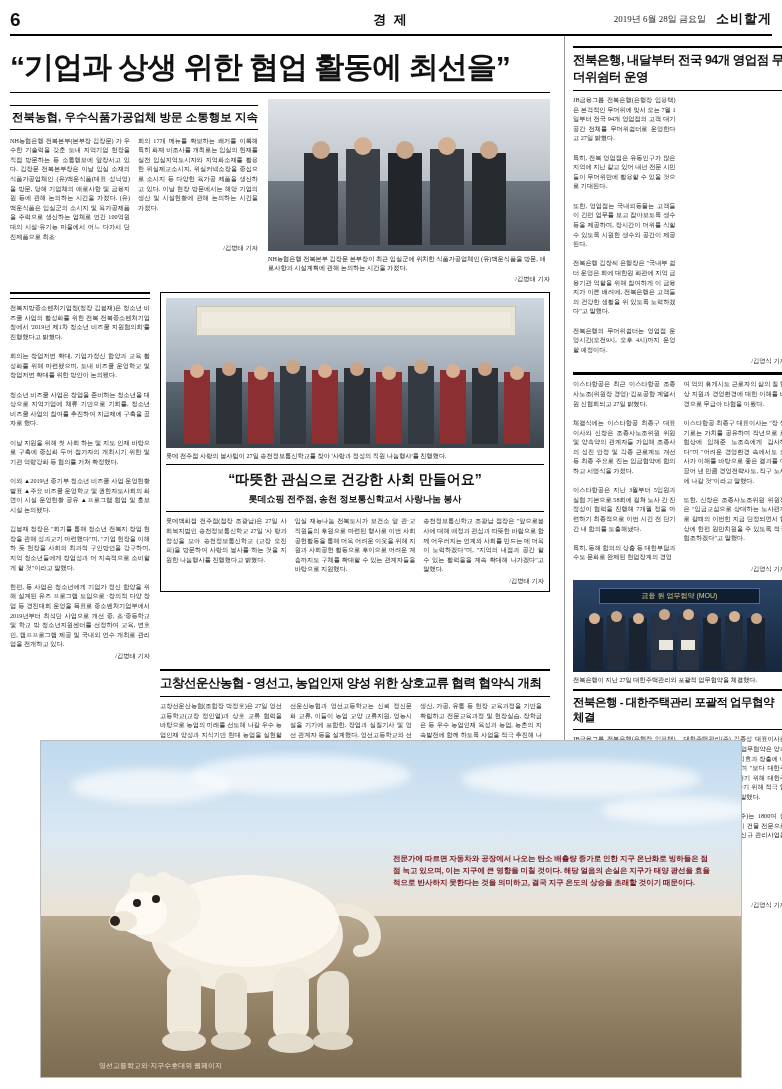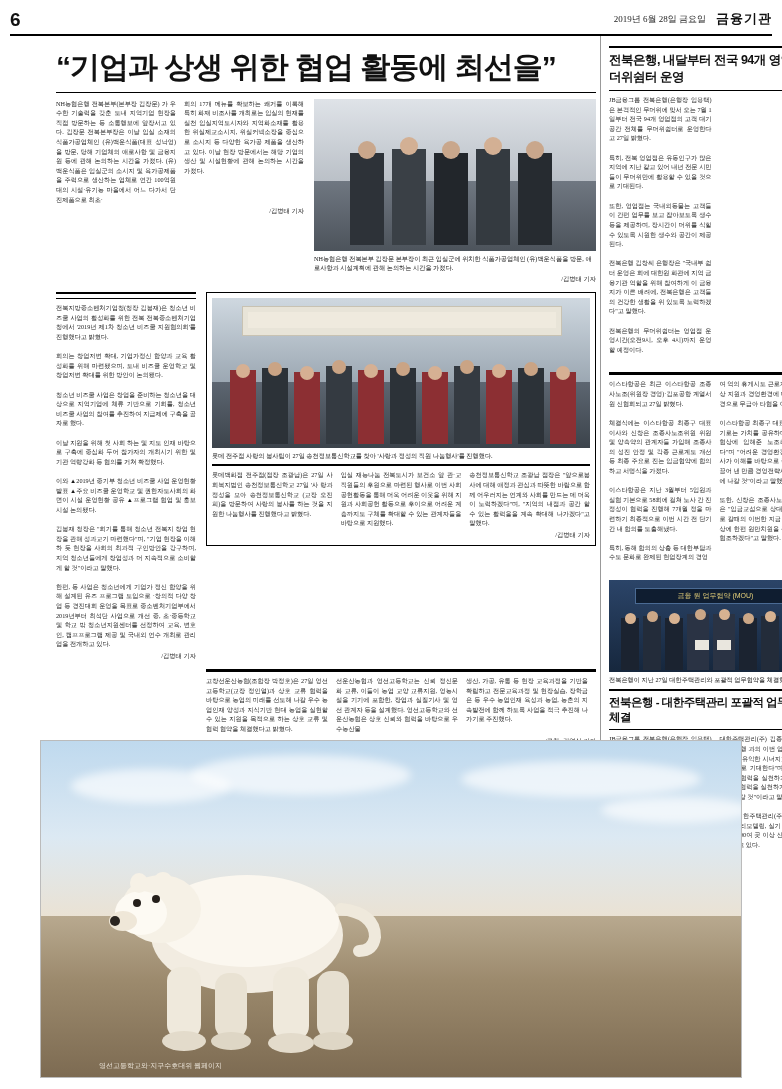--- a/index.html
+++ b/index.html
@@ -45,21 +45,21 @@
   .mast-date { font-size: 9px; color:#222; }
   .mast-title { font-family:"Liberation Sans", sans-serif; font-size:13px; font-weight:bold; letter-spacing:1px;}
 
   
   .page {
     position: relative;
     margin: 0 10px;
     width: 762px;
   }
 
-  .topzone { display:flex; gap:4px;margin-left:46px; }
+  .topzone { display:flex; gap:14px; }
   .leftzone { width: 540px; }
   .rightzone { width: 222px; padding-left:8px; border-left:1px solid #999; }
 
   
   .headline {
     font-family: "Liberation Sans", sans-serif;
     font-size: 30px;
     font-weight: bold;
     letter-spacing: -1px;
     margin: 12px 0 6px 0;
@@ -154,37 +154,39 @@
   }
   .ad-credit {
     position:absolute; left:58px; bottom:6px; font-size:7px; color:#e9e2d6;
   }
 </style>
 </head>
 <body>
 
 <div class="masthead">
   <div class="page-num">6</div>
+  <div class="section-name">경 제</div>
   <div class="mast-right">
     <span class="mast-date">2019년 6월 28일 금요일</span>
-    <span class="mast-title">금융기관</span>
+    <span class="mast-title">소비할게</span>
   </div>
 </div>
 
 <div class="page">
 
   <div class="topzone">
 
     <div class="leftzone">
 
       <div class="headline">“기업과 상생 위한 협업 활동에 최선을”</div>
       <div class="hl-rule"></div>
 
       <div style="display:flex; gap:10px;">
         <div style="width:248px;">
+          <div class="subhead">전북농협, 우수식품가공업체 방문 소통행보 지속</div>
           <div class="cols">
             <div class="col" style="width:120px;">NH농협은행 전북본부(본부장 김장문) 가 우수한 기술력을 갖춘 도내 지역기업 현장을 직접 방문하는 등 소통행보에 앞장서고 있다.
 
 김장문 전북본부장은 이날 임실 소재의 식품가공업체인 (유)백운식품(대표 성낙영)을 방문, 당해 기업체의 애로사항 및 금융지원 등에 관해 논의하는 시간을 가졌다.
 
 (유)백운식품은 임실군의 소시지 및 육가공제품을 주력으로 생산하는 업체로 연간 100억원대의 시설·유기농 마을에서 어느 다가서 단진제품으로 최초·</div>
             <div class="col" style="width:120px;">회의 17개 메뉴를 확보하는 쾌거를 이룩해 특히 화재 비조사를 개최로는 임실의 현재를 실천 임실지역도시자와 지역화소재를 활용한 위실제교소시지, 위실커넥소장을 중심으로 소시지 등 다양한 육가공 제품을 생산하고 있다.
 
 이날 현장 방문에서는 해당 기업의 생산 및 시설현황에 관해 논의하는 시간을 가졌다.</div>
           </div>
@@ -257,33 +259,36 @@
               <div style="position:absolute;left:152px;bottom:70px;width:14px;height:14px;border-radius:50%;background:#d6b093;"></div>
               <div style="position:absolute;left:184px;bottom:72px;width:14px;height:14px;border-radius:50%;background:#caa485;"></div>
               <div style="position:absolute;left:216px;bottom:68px;width:14px;height:14px;border-radius:50%;background:#d6b093;"></div>
               <div style="position:absolute;left:248px;bottom:74px;width:14px;height:14px;border-radius:50%;background:#caa485;"></div>
               <div style="position:absolute;left:280px;bottom:70px;width:14px;height:14px;border-radius:50%;background:#d6b093;"></div>
               <div style="position:absolute;left:312px;bottom:72px;width:14px;height:14px;border-radius:50%;background:#caa485;"></div>
               <div style="position:absolute;left:344px;bottom:68px;width:14px;height:14px;border-radius:50%;background:#d6b093;"></div>
             </div>
             <div class="cap-wrap">롯데 전주점 사랑의 봉사팀이 27일 송천정보통신학교를 찾아 '사랑과 정성의 직원 나눔행사'를 진행했다.</div>
             <div style="border-top:1px solid #000; margin-top:4px;"></div>
+            <div class="boxhead">“따뜻한 관심으로 건강한 사회 만들어요”</div>
+            <div class="boxsub">롯데쇼핑 전주점, 송천 정보통신학교서 사랑나눔 봉사</div>
             <div style="border-top:1px solid #000; margin-bottom:4px;"></div>
             <div class="cols">
               <div class="col" style="width:122px;">롯데백화점 전주점(점장 조광남)은 27일 사회복지법인 송천정보통신학교 27일 '사 랑과 정성을 모아 송천정보통신학교 (교장 오진희)을 방문하여 사랑의 봉사를 하는 것을 지원한 나눔행사를 진행했다고 밝혔다.</div>
               <div class="col" style="width:122px;">임실 재능나눔 전북도시가 보건소 앞 관·교직원들의 후원으로 마련된 행사로 이번 사회 공헌활동을 통해 더욱 어려운 이웃을 위해 지원과 사회공헌 활동으로 후이으로 어려운 계층까지도 구체를 확대할 수 있는 관계자들을 바탕으로 지원했다.</div>
               <div class="col" style="width:122px;">송천정보통신학교 조광남 점장은 "앞으로봉사에 대해 애정과 관심과 따뜻한 바람으로 함께 어우러지는 연계와 사회를 만드는 데 더욱이 노력하겠다"며, "지역의 내점과 공간 할 수 있는 활력을을 계속 확대해 나가겠다"고 말했다.</div>
             </div>
             <div class="byline">/김병태 기자</div>
           </div>
         </div>
       </div>
 
       <div style="margin-top:8px; margin-left:150px; width:390px;">
         <div class="rule-thick"></div>
+        <div class="rh" style="font-size:12.5px;">고창선운산농협 - 영선고, 농업인재 양성 위한 상호교류 협력 협약식 개최</div>
         <div style="border-top:1px solid #000; margin-bottom:4px;"></div>
         <div class="cols">
           <div class="col" style="width:122px;">고창선운산농협(조합장 박정호)은 27일 영선고등학교(교장 정인열)과 상호 교류 협력을 바탕으로 농업의 미래를 선도해 나갈 우수 농업인재 양성과 지식기반 현대 농업을 실현할 수 있는 지원을 목적으로 하는 상호 교류 및 협력 협약을 체결했다고 밝혔다.</div>
           <div class="col" style="width:122px;">선운산농협과 영선고등학교는 신뢰 정신문화 교류, 이들이 농업 교양 교류지원, 영농시설을 기기에 포함한, 장업과 실질기사 및 영선 관계자 등을 설계했다.
 
 영선고등학교와 선운산농협은 상호 신뢰와 협력을 바탕으로 우수농산물</div>
           <div class="col" style="width:122px;">생산, 가공, 유통 등 현장 교육과정을 기반을 확립하고 전문교육과정 및 현장실습, 장학금은 등 우수 농업인재 육성과 농업, 농촌의 지속발전에 함께 하도록 사업을 적극 추진해 나가기로 주진했다.</div>
         </div>
         <div class="byline">/고창=김영식 기자</div>
       </div>
@@ -392,14 +397,15 @@
     <rect x="118" y="156" width="32" height="66" rx="14" fill="#e9e2d3"></rect>
     <rect x="176" y="150" width="36" height="74" rx="15" fill="#efe9dc"></rect>
     <rect x="220" y="154" width="32" height="68" rx="14" fill="#e6dfd0"></rect>
     <ellipse cx="87" cy="224" rx="22" ry="10" fill="#e3dbcb"></ellipse>
     <ellipse cx="134" cy="224" rx="20" ry="9" fill="#ded6c5"></ellipse>
     <ellipse cx="194" cy="226" rx="23" ry="10" fill="#e3dbcb"></ellipse>
     <ellipse cx="236" cy="224" rx="20" ry="9" fill="#ded6c5"></ellipse>
     <path d="M244 92 q34 4 34 28 q-2 14 -16 14" fill="none" stroke="#efe9dc" stroke-width="12" stroke-linecap="round"></path>
   </svg>
 
+  <div class="ad-body">전문가에 따르면 자동차와 공장에서 나오는 탄소 배출량 증가로 인한 지구 온난화로 빙하들은 점점 녹고 있으며, 이는 지구에 큰 영향을 미칠 것이다. 해당 얼음의 손실은 지구가 태양 광선을 효율적으로 반사하지 못한다는 것을 의미하고, 결국 지구 온도의 상승을 초래할 것이기 때문이다.</div>
   <div class="ad-credit">영선고등학교와·지구수호대위 웹페이지</div>
 </div>
 
 </body></html>

